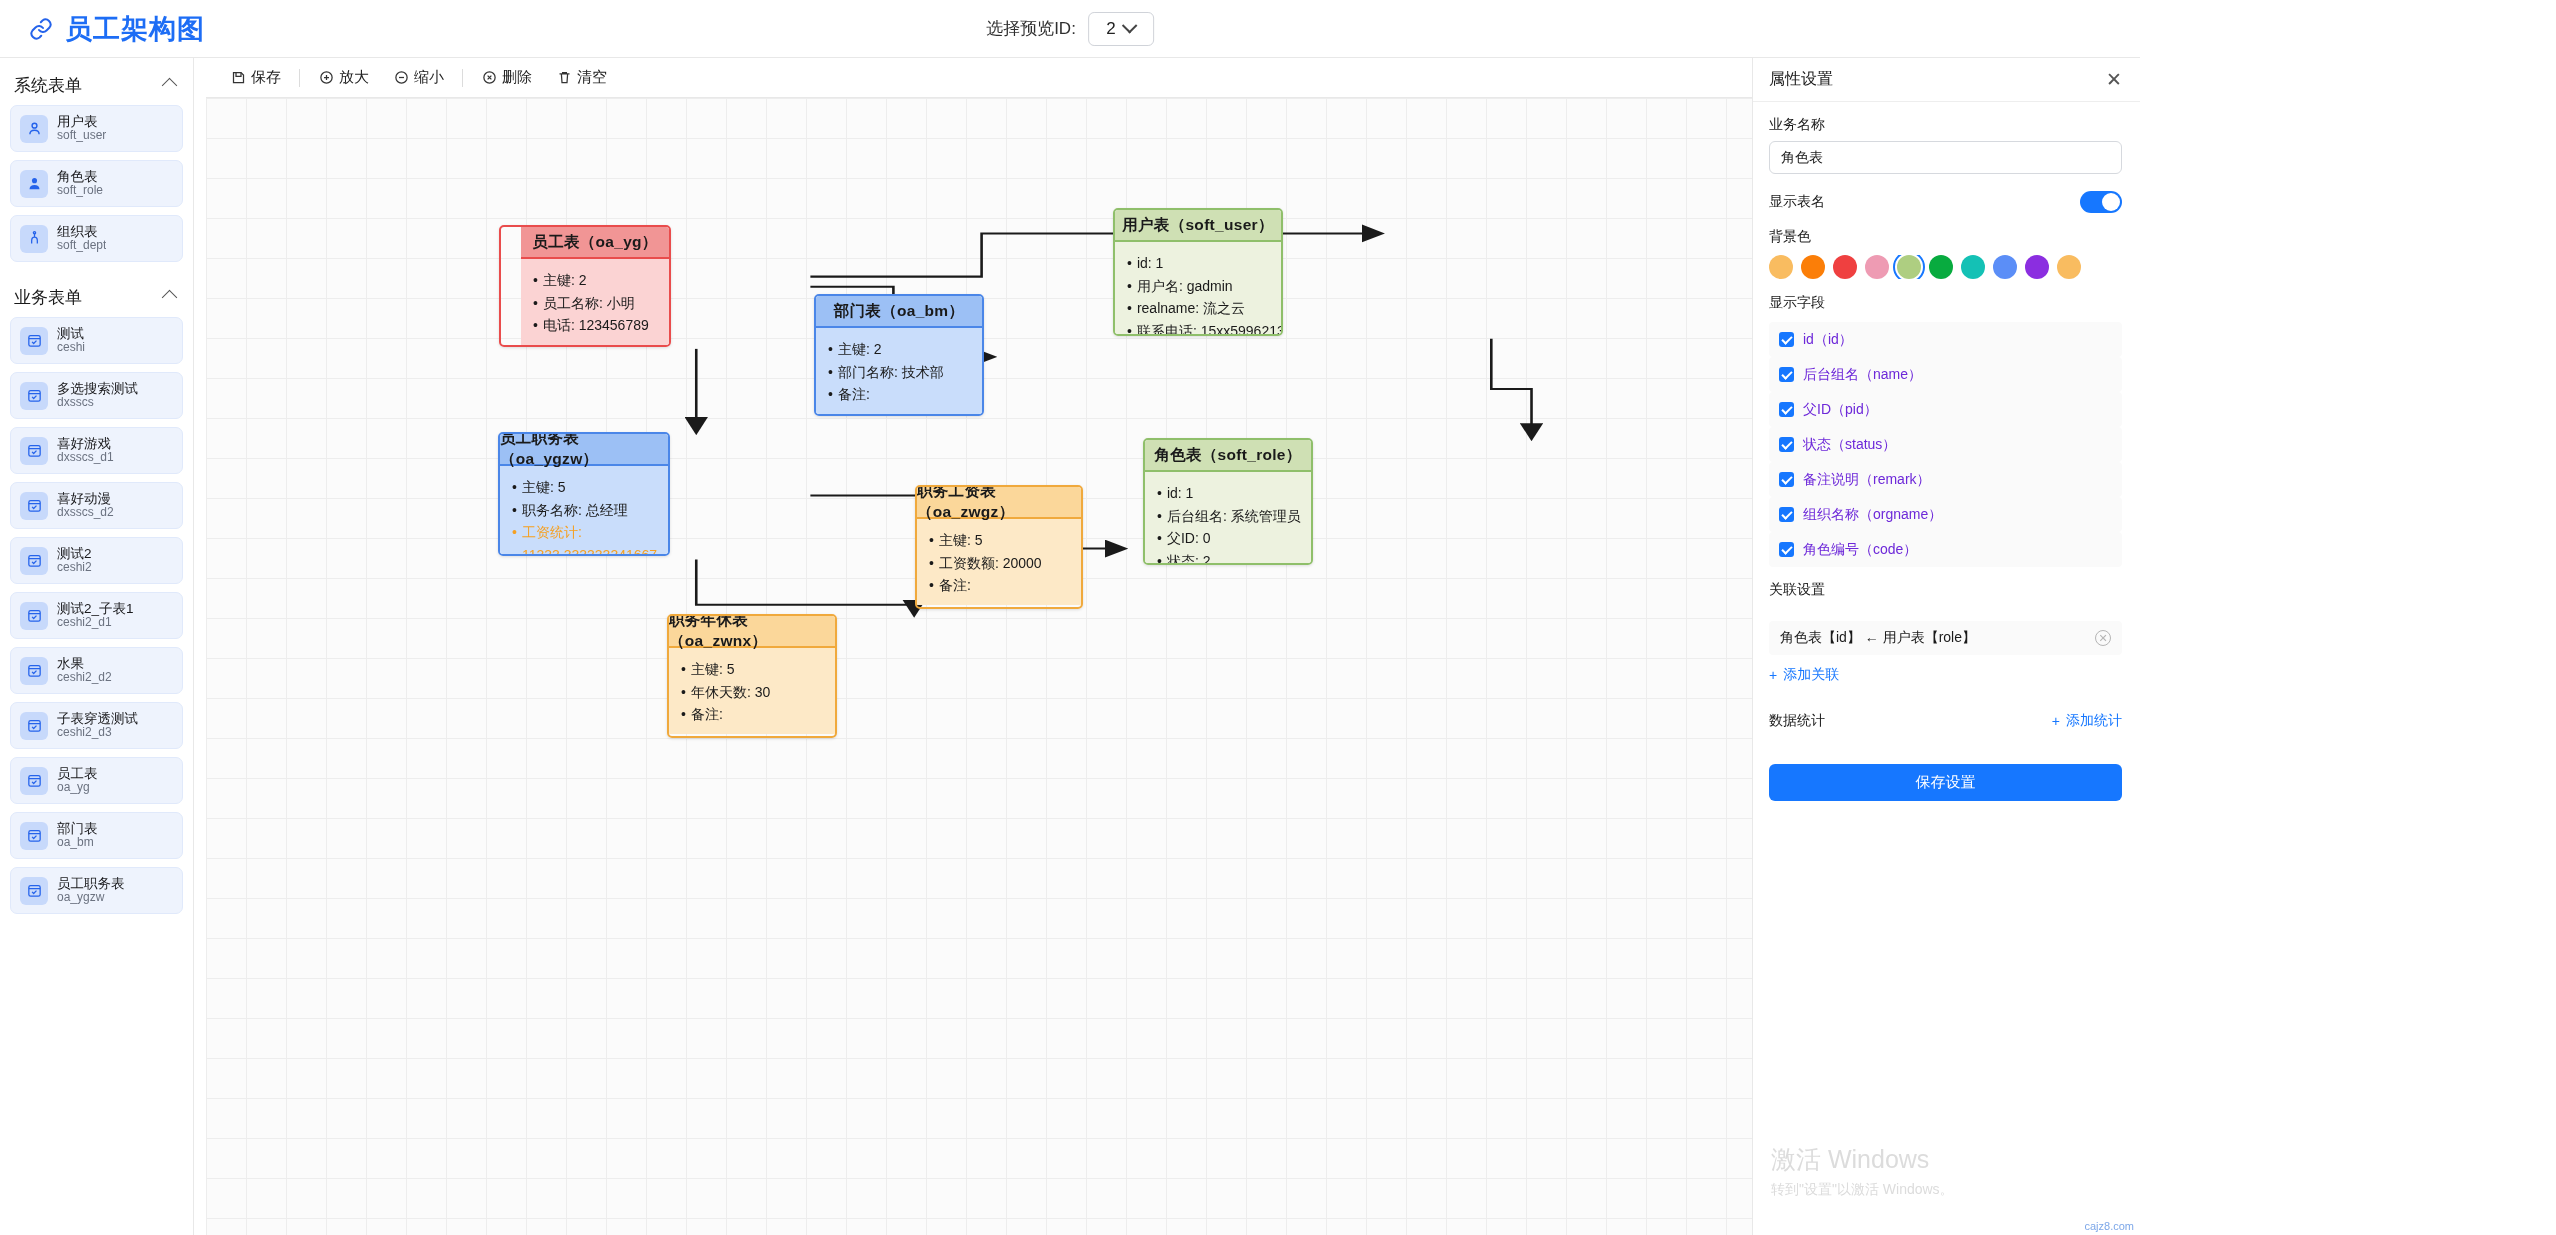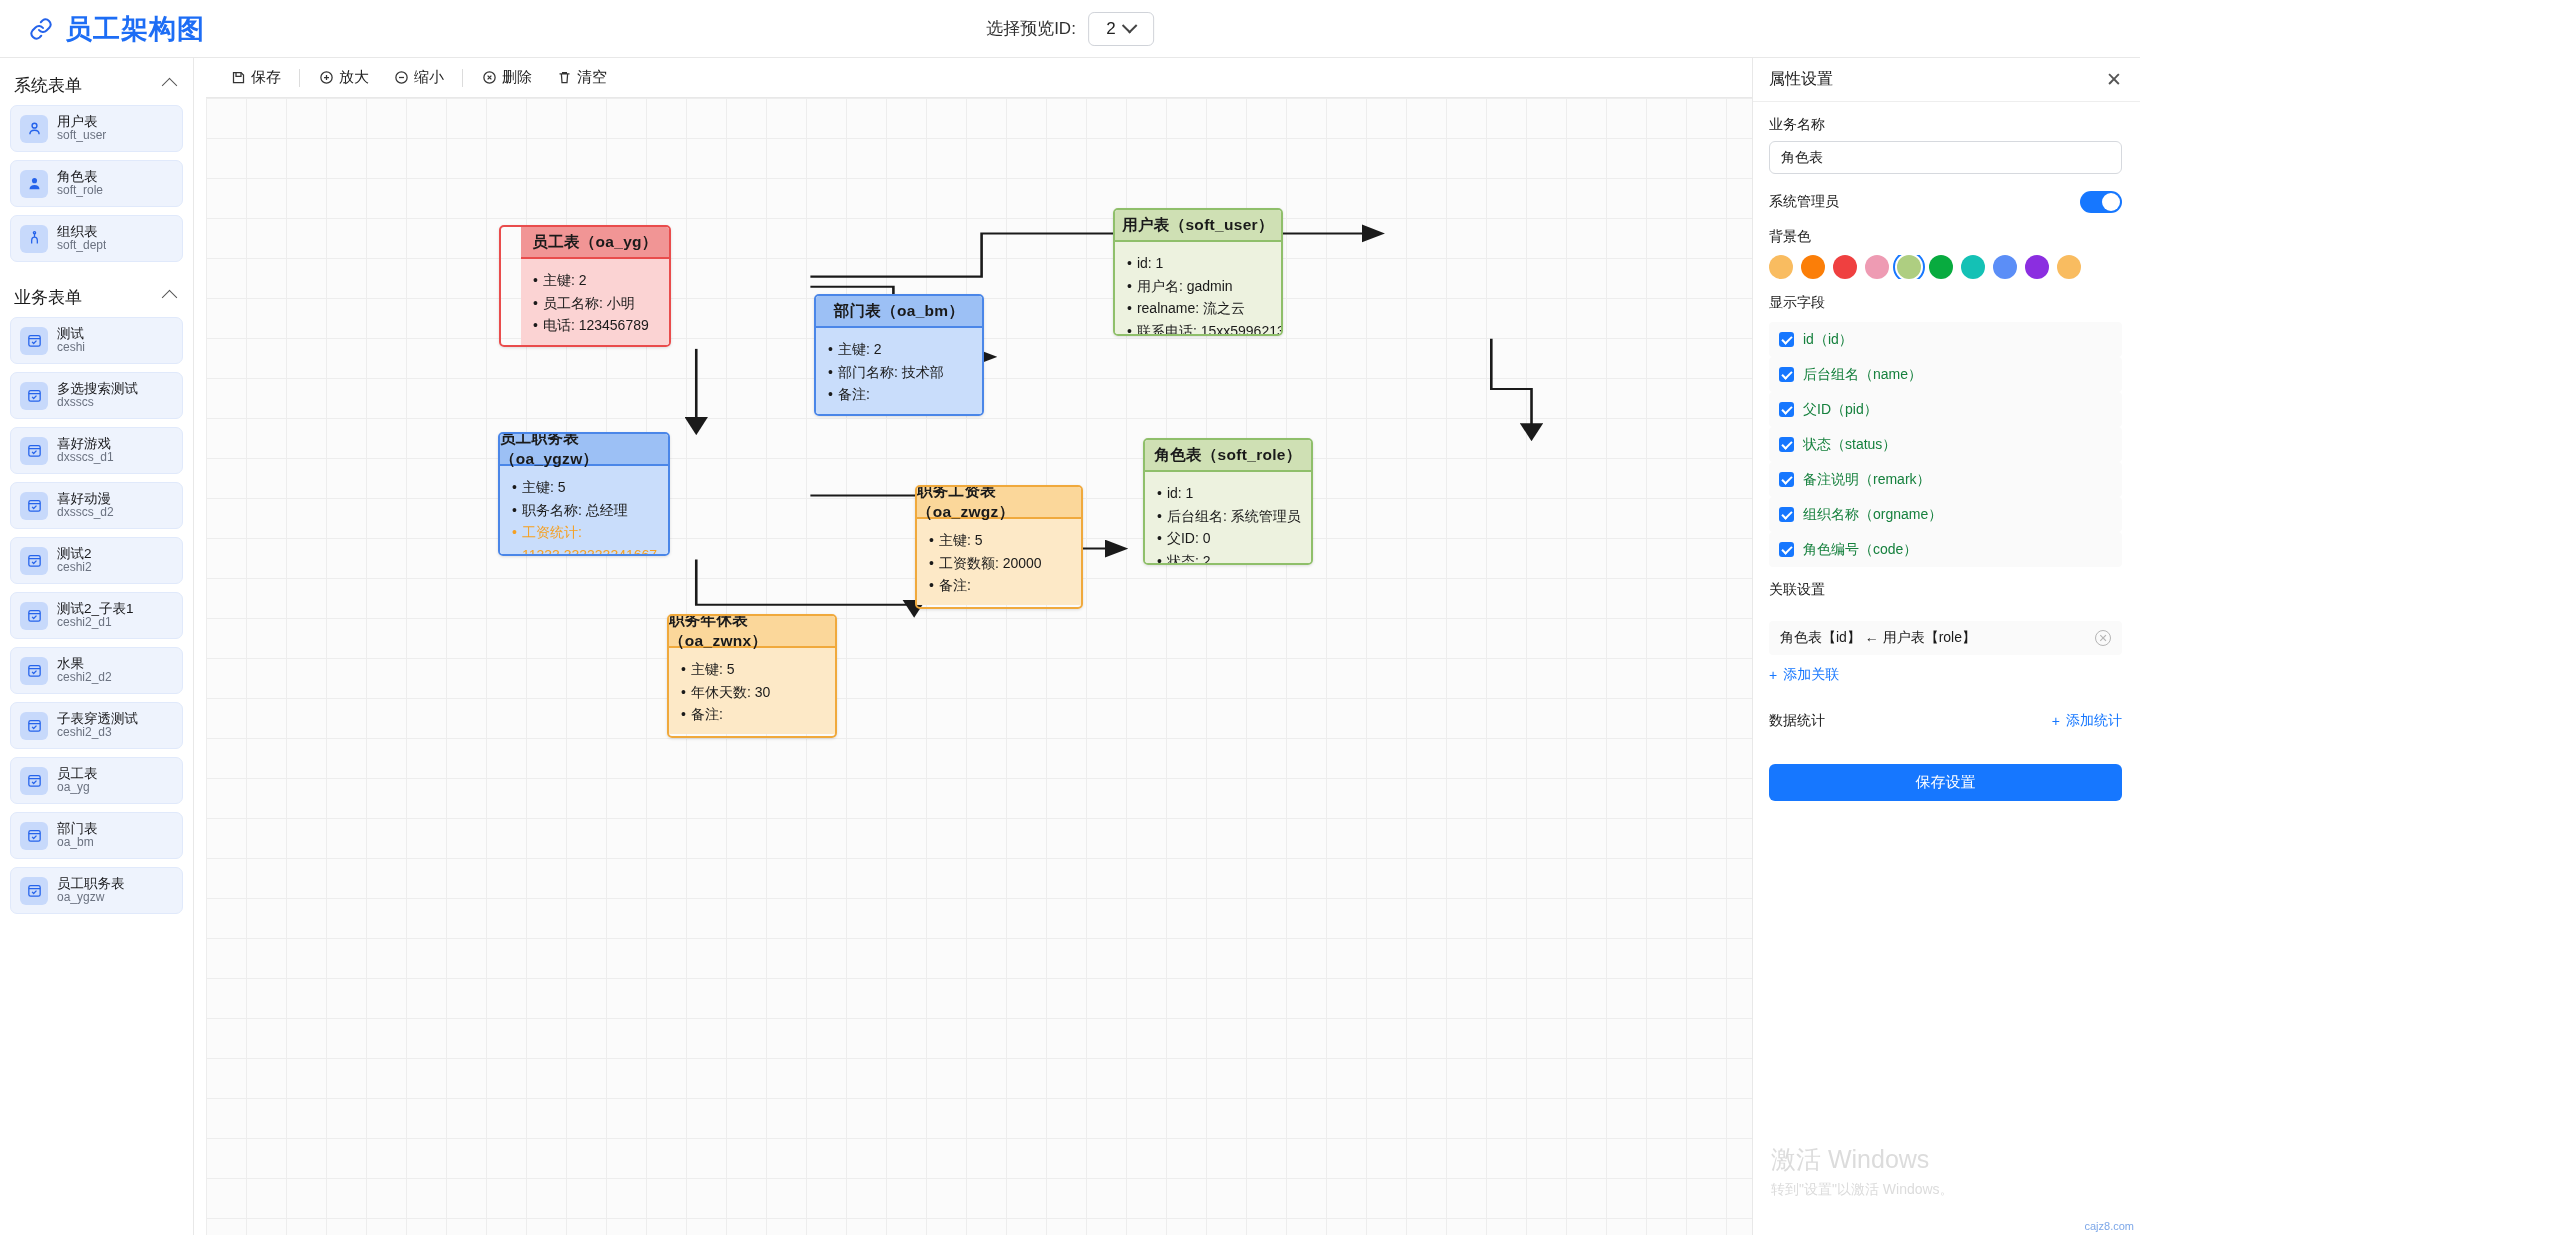--- a/index.html
+++ b/index.html
@@ -139,21 +139,21 @@
   .sw { width: 24px; height: 24px; border-radius: 50%; flex: 0 0 24px; cursor: pointer; }
   .sw.sel { outline: 2.5px solid #1677ff; outline-offset: 2px; }
   .fields { margin-top: 10px; }
   .fld-row {
     height: 35px; background: #fafafa; border-radius: 4px; display: flex; align-items: center;
     gap: 9px; padding: 0 10px; margin-bottom: 0px; cursor: pointer;
   }
   .cbx { width: 15px; height: 15px; border-radius: 3px; background: #1677ff; position: relative; flex: 0 0 15px; }
   .cbx::after { content: ""; position: absolute; left: 4.6px; top: 1.6px; width: 4px; height: 8px;
                 border: solid #fff; border-width: 0 2px 2px 0; transform: rotate(45deg); }
-  .fld-txt { font-size: 14px; color: #15803d; }
+  .fld-txt { font-size: 14px; color: #6d28d9; }
   .rel-row {
     height: 34px; background: #fafafa; border-radius: 4px; display: flex; align-items: center;
     justify-content: space-between; padding: 0 11px; margin-top: 22px; font-size: 14px; color: #1a1a1a;
   }
   .rel-del { width: 16px; height: 16px; border-radius: 50%; border: 1.4px solid #b5b5b5; color: #b5b5b5;
              display: flex; align-items: center; justify-content: center; font-size: 11px; cursor: pointer; line-height:1;}
   .add-link { margin-top: 11px; font-size: 14px; color: #1677ff; display: flex; align-items: center; gap: 6px; cursor: pointer; }
   .stat-row { display: flex; align-items: center; justify-content: space-between; margin-top: 28px; }
   .stat-title { font-size: 14px; color: #1a1a1a; }
   .save-btn {
@@ -550,21 +550,21 @@
     <div class="panel">
       <div class="panel-hd">
         <span class="panel-title">属性设置</span>
         <span class="close-x">✕</span>
       </div>
       <div class="panel-bd">
         <div class="p-label">业务名称</div>
         <input class="p-input" value="角色表" style="">
 
         <div class="p-row">
-          <span class="p-label" style="margin:0">系统管理员</span>
+          <span class="p-label" style="margin:0">显示表名</span>
           <span class="switch"></span>
         </div>
 
         <div class="p-label" style="margin-top:15px">背景色</div>
         <div class="swatches" id="swatches">
             <span class="sw" style="background: rgb(249, 188, 96);"></span>
             <span class="sw" style="background: rgb(251, 126, 8);"></span>
             <span class="sw" style="background: rgb(239, 64, 64);"></span>
             <span class="sw" style="background: rgb(238, 155, 179);"></span>
             <span class="sw sel" style="background: rgb(174, 206, 129);"></span>

